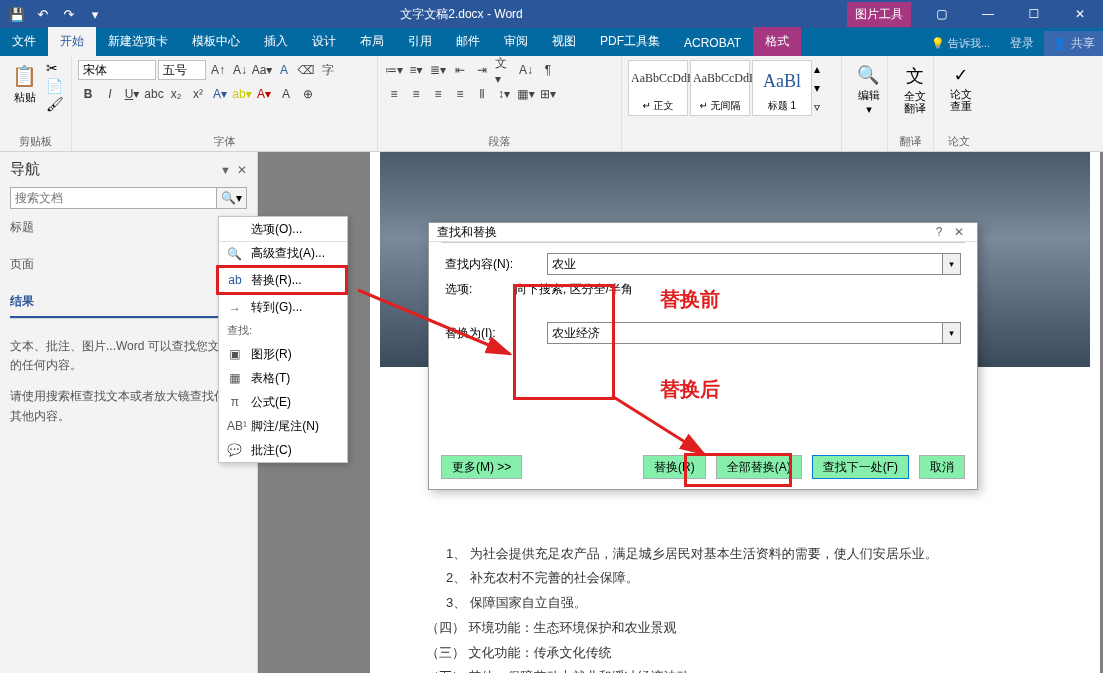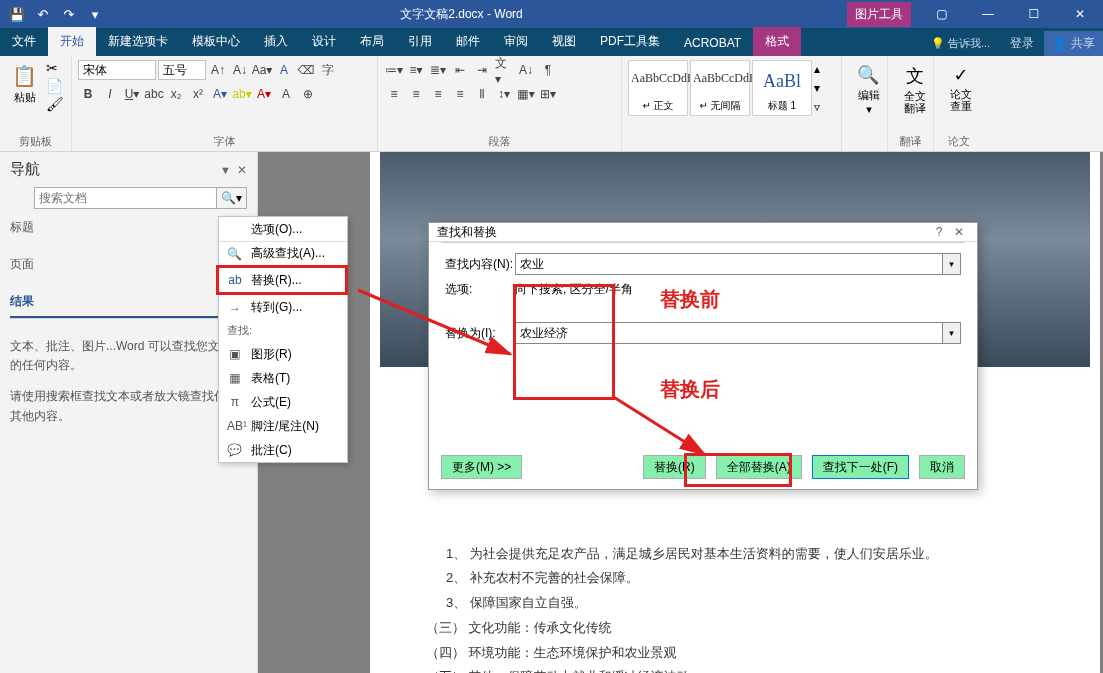--- a/index.html
+++ b/index.html
@@ -8,21 +8,21 @@
 
 .titlebar { height:28px; background:#2b579a; display:flex; align-items:center; color:#fff; }
 .qat { display:flex; gap:4px; padding:0 6px; }
 .qat span { width:22px; height:22px; display:flex; align-items:center; justify-content:center; font-size:13px; }
 .title-mid { flex:1; text-align:center; font-size:12px; }
 .title-rt { display:flex; align-items:center;padding-left:36px; }
 .pict-tool { background:#a4377f; padding:4px 8px; font-size:12px; margin-right:8px; }
 .wbtn { width:46px; height:28px; display:flex; align-items:center; justify-content:center; font-size:12px; }
 
 
-.tabs { height:28px; background:#0c4a6e; display:flex; align-items:flex-end; color:#fff; }
+.tabs { height:28px; background:#0369a1; display:flex; align-items:flex-end; color:#fff; }
 .tab { padding:6px 12px; font-size:12px; cursor:pointer; }
 .tab.active { background:#f3f3f3; color:#2b579a; }
 .tab.fmt { background:#a4377f; }
 .tabs-rt { margin-left:auto; display:flex; align-items:center; color:#c9d6ec; }
 .tell { font-size:11px; padding:0 10px; }
 .login { padding:0 10px; font-size:12px; }
 .share { background:#3b67ac; padding:4px 8px; display:flex; align-items:center; gap:4px; }
 
 
 .ribbon { height:96px; background:#f3f3f3; border-bottom:1px solid #d4d4d4; display:flex; }
@@ -46,21 +46,21 @@
 .editcol .ic { font-size:18px; margin:4px 0 2px; }
 
 
 .ws { display:flex; height:calc(673px - 28px - 28px - 96px); }
 
 .navpane { width:258px; background:#f3f3f3; border-right:1px solid #d4d4d4; padding:8px 10px; position:relative; }
 .nav-title { font-size:15px; color:#333; margin-bottom:8px; display:flex; align-items:center; }
 .nav-title .pin { margin-left:auto; font-size:11px; color:#666; }
 .nav-title .x { margin-left:6px; font-size:12px; color:#666; }
 .search-row { display:flex; }
-.search-in { flex:1; border:1px solid #ababab; height:22px; padding:0 4px; font-size:12px; color:#6d28d9; background:#fff;margin-left:24px; }
+.search-in { flex:1; border:1px solid #ababab; height:22px; padding:0 4px; font-size:12px; color:#6d28d9; background:#fff; }
 .search-btn { width:30px; border:1px solid #ababab; border-left:none; background:#f3f3f3; display:flex; align-items:center; justify-content:center; }
 .nav-tabs { display:flex; gap:14px; margin-top:10px; font-size:12px; color:#555; border-bottom:1px solid #d4d4d4;flex-direction:column; }
 .nav-tabs span { padding-bottom:6px; cursor:pointer; }
 .nav-tabs .act { color:#2b579a; border-bottom:2px solid #2b579a; font-weight:bold; }
 .nav-help { margin-top:18px; font-size:12px; color:#555; line-height:1.6; }
 
 .doc { flex:1; background:#808080; position:relative; overflow:hidden; }
 .page { position:absolute; left:112px; top:0; width:730px; background:#fff; min-height:900px; padding:0; }
 .imgph { height:215px; background:linear-gradient(#4a5a6a,#7a8a9a 40%,#3a4a5a); margin:0 10px 0 10px; position:relative; }
 .doc-text { padding:16px 48px; font-size:13px; color:#333; line-height:1.9; font-family:"SimSun"; }
@@ -79,21 +79,21 @@
 .dlg { position:absolute; left:428px; top:222px; width:550px; height:268px; background:#fff; border:1px solid #9a9a9a; box-shadow:3px 3px 10px rgba(0,0,0,.25); z-index:50; }
 .dlg-titlebar { height:19px; display:flex; align-items:center; padding:0 8px; border-bottom:1px solid #e0e0e0; font-size:12px; }
 .dlg-titlebar .sp { flex:1; }
 .dlg-titlebar .q { width:20px; text-align:center; color:#666; }
 .dlg-tabs { display:flex; padding:10px 12px 0 12px; font-size:12px; }
 .dlg-tab { padding:4px 12px; border:1px solid #ccc; border-bottom:none; background:#f0f0f0; margin-right:-1px; }
 .dlg-tab.act { background:#fff; position:relative; top:1px; }
 .dlg-body { border-top:1px solid #ccc; margin:0 12px; padding:10px 4px; position:relative; }
 .fld { display:flex; align-items:center; margin-bottom:6px; font-size:12px; }
 .fld label { width:70px; text-align:left; }
-.fld .txtin { flex:1; border:1px solid #888; height:22px; padding:0 4px; font-size:12px; font-family:"SimSun"; }
+.fld .txtin { flex:1; border:1px solid #888; height:22px; padding:0 4px; font-size:12px; font-family:"SimSun";margin-left:32px; }
 .fld .dd { width:18px; height:22px; border:1px solid #888; border-left:none; display:flex; align-items:center; justify-content:center; font-size:9px; background:#f0f0f0; }
 .dlg-btns { position:absolute; left:12px; right:12px; bottom:10px; display:flex; gap:10px; align-items:center; }
 .btn { height:24px; padding:0 10px; border:1px solid #adadad; background:#86efac; font-size:12px; display:flex; align-items:center; }
 .btn.def { border:1px solid #0078d7; }
 
 
 .redbox { position:absolute; border:3px solid #e02020; z-index:60; pointer-events:none; }
 .anno { position:absolute; color:#e02020; font-size:20px; font-weight:bold; z-index:61; font-family:"SimSun"; }
 svg.arrow { position:absolute; z-index:61; pointer-events:none; }
 </style>
@@ -328,22 +328,22 @@
       <div class="imgph"></div>
       <div class="doc-text">
         <div class="ln">2、</div>
         <div class="ln">3、</div>
         <div class="ln">4、</div>
         <div class="ln" style="margin-left:8px">（二</div>
         <div style="height:60px"></div>
         <div class="ln">1、 为社会提供充足农产品，满足城乡居民对基本生活资料的需要，使人们安居乐业。</div>
         <div class="ln">2、 补充农村不完善的社会保障。</div>
         <div class="ln">3、 保障国家自立自强。</div>
+        <div class="ln" style="margin-left:8px">（四） 环境功能：生态环境保护和农业景观</div>
         <div class="ln" style="margin-left:8px">（三） 文化功能：传承文化传统</div>
-        <div class="ln" style="margin-left:8px">（四） 环境功能：生态环境保护和农业景观</div>
         <div class="ln" style="margin-left:8px">（五） 其他：保障劳动力就业和缓冲经济波动</div>
       </div>
     </div>
   </div>
 </div>
 
 <div class="dlg">
   <div class="dlg-titlebar">
     <span>查找和替换</span>
     <span class="sp"></span>

